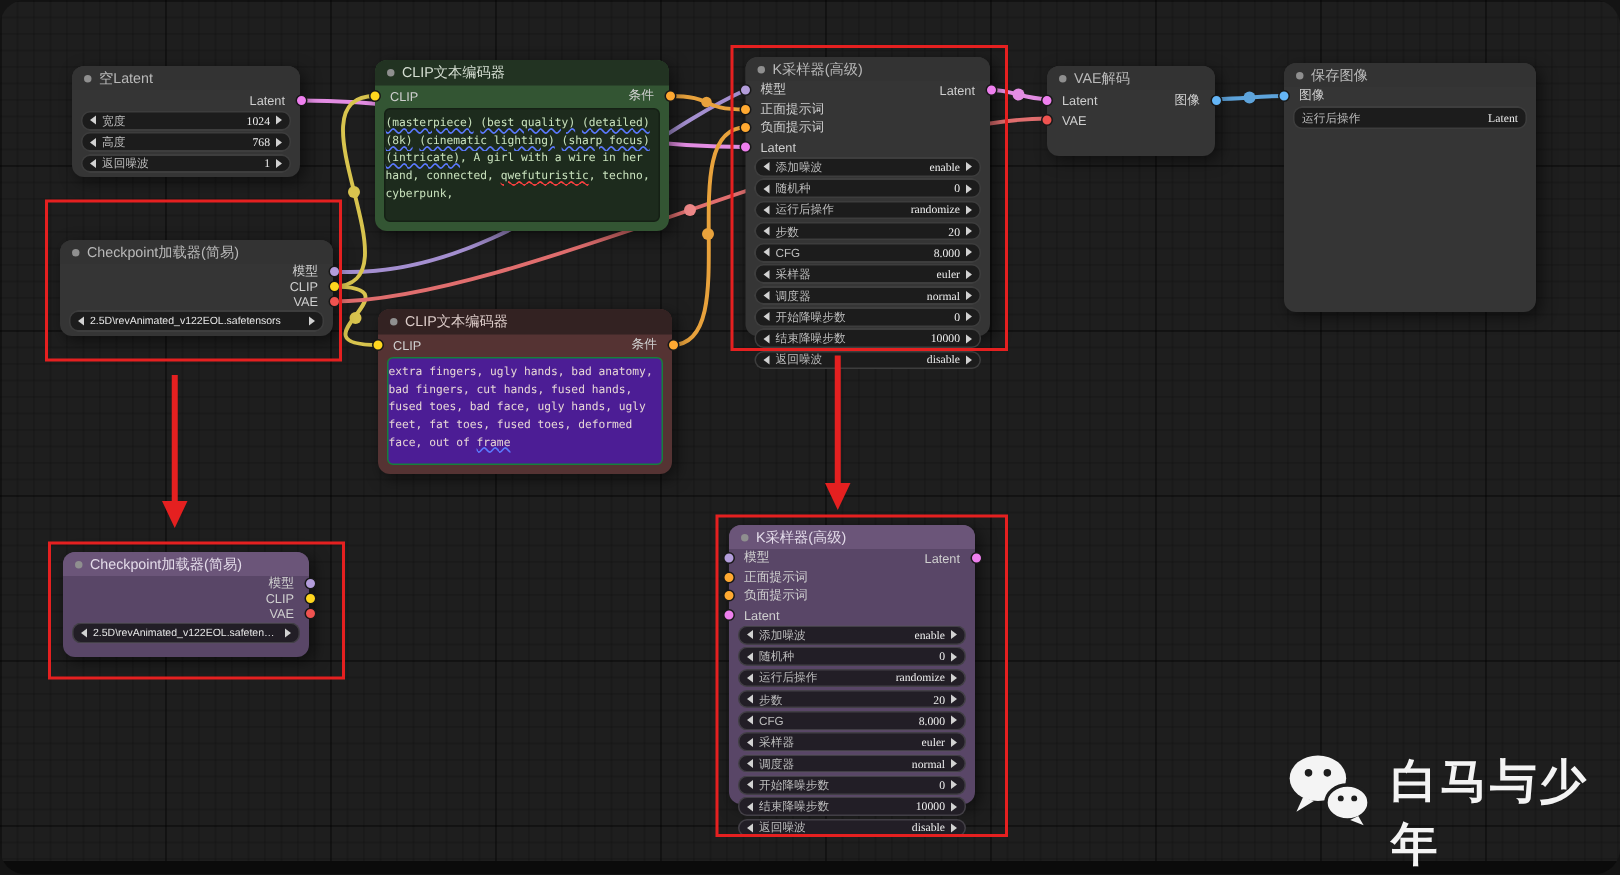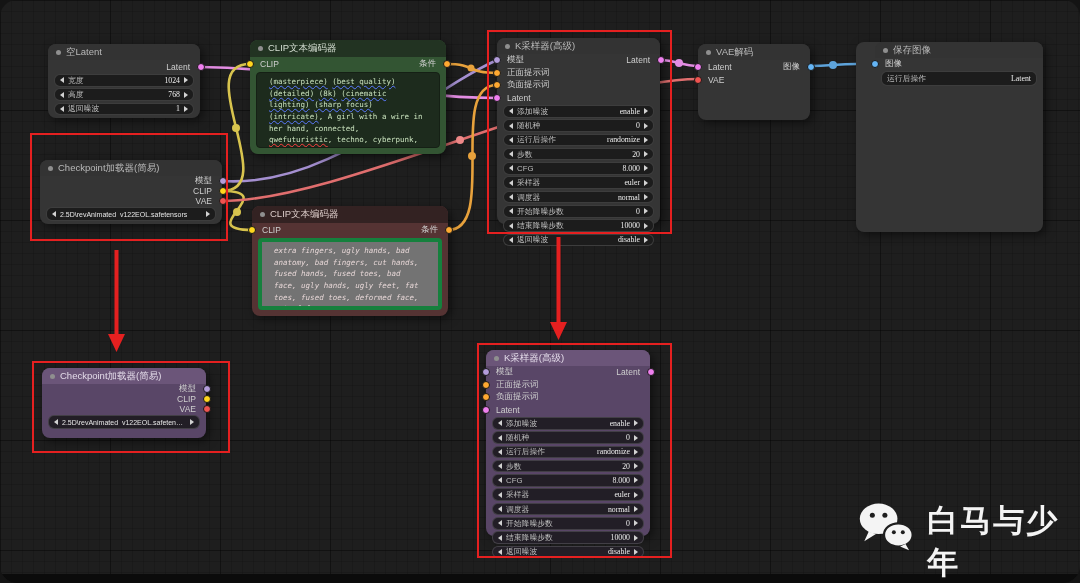--- a/index.html
+++ b/index.html
@@ -30,24 +30,24 @@
   .t-latent{background:#ee7fee}.t-cond{background:#ffa931}.t-image{background:#64b5f6}
   .widget{height:10.5px;background:#1c1c1c;border:1px solid rgba(255,255,255,.15);
     border-radius:6px;display:flex;align-items:center;padding:0 5px;gap:4px;
     font-size:7.8px;color:#bdbdbd;margin:1px 6px 1.8px;white-space:nowrap;overflow:hidden;}
   .widget .sp{flex:1;}
   .widget .wv{color:#ededed;font-family:Liberation Serif, serif;}
   .widget .wfile{color:#e6e6e6;flex:1;overflow:hidden;text-overflow:ellipsis;font-size:7px;}
   .tri{width:0;height:0;border-top:3px solid transparent;border-bottom:3px solid transparent;flex:0 0 auto;}
   .tri.l{border-right:4.5px solid #d2d2d2;}
   .tri.r{border-left:4.5px solid #d2d2d2;}
-  .ta{position:absolute;left:6px;right:6px;bottom:6px;border-radius:4px;padding:3px 12px;
+  .ta{position:absolute;left:6px;right:6px;bottom:6px;border-radius:4px;padding:3px 0;
     font:7.5px/1.55 "DejaVu Sans Mono",monospace;overflow:hidden;}
   .ta.green{top:32px;background:#1d2b1d;border:1px solid #152015;color:#c9e2bd;}
-  .ta.maroon{top:32px;background:#737373;border:4px solid #15803d;color:#e6d6d6;font-style:italic;}
+  .ta.maroon{top:32px;background:#4c1d95;border:1px solid #15803d;color:#e6d6d6;}
   .u-blue{text-decoration:underline;text-decoration-style:wavy;text-decoration-color:#5b79ff;text-decoration-thickness:1px;}
   .u-red{text-decoration:underline;text-decoration-style:wavy;text-decoration-color:#ff4040;text-decoration-thickness:1px;}
   .g .nhead{background:#223322;color:#d5ded2;height:17px;}
   .g{background:#335533;}
   .m .nhead{background:#332222;color:#dcccc9;height:17px;}
   .m{background:#553333;}
   .p .nhead{background:#6b5579;color:#e3dbe9;}
   .p{background:#594667;}
   .p .widget{background:#221e26;}
   .rbox{position:absolute;z-index:40;border:2px solid #e52020;pointer-events:none;}
@@ -253,38 +253,38 @@
       </div>
     <div class="widget">
         <span class="tri l"></span>
         <span>返回噪波</span>
         <span class="sp"></span>
         <span class="wv">disable</span>
         <span class="tri r"></span>
       </div>
   </div>
 
-  <div class="node" style="left:698px;top:44px;width:112px;height:76px;">
+  <div class="node" style="left:698px;top:44px;width:112px;height:60px;">
     <div class="nhead">
         <span class="cdot"></span>
         <span>VAE解码</span>
       </div>
     <div class="srow dual" style="height:13px;">
         <span class="dot in t-latent"></span>
         <span>Latent</span>
         <span>图像</span>
         <span class="dot outp t-image"></span>
       </div>
     <div class="srow" style="height:13px;">
         <span class="dot in t-vae"></span>
         <span>VAE</span>
       </div>
   </div>
 
-  <div class="node" style="left:856px;top:42px;width:168px;height:190px;padding-left:19px;">
+  <div class="node" style="left:856px;top:42px;width:168px;height:166px;">
     <div class="nhead">
         <span class="cdot"></span>
         <span>保存图像</span>
       </div>
     <div class="srow" style="height:12px;">
         <span class="dot in t-image"></span>
         <span>图像</span>
       </div>
     <div class="widget" style="height:13px;">
         <span>运行后操作</span>

